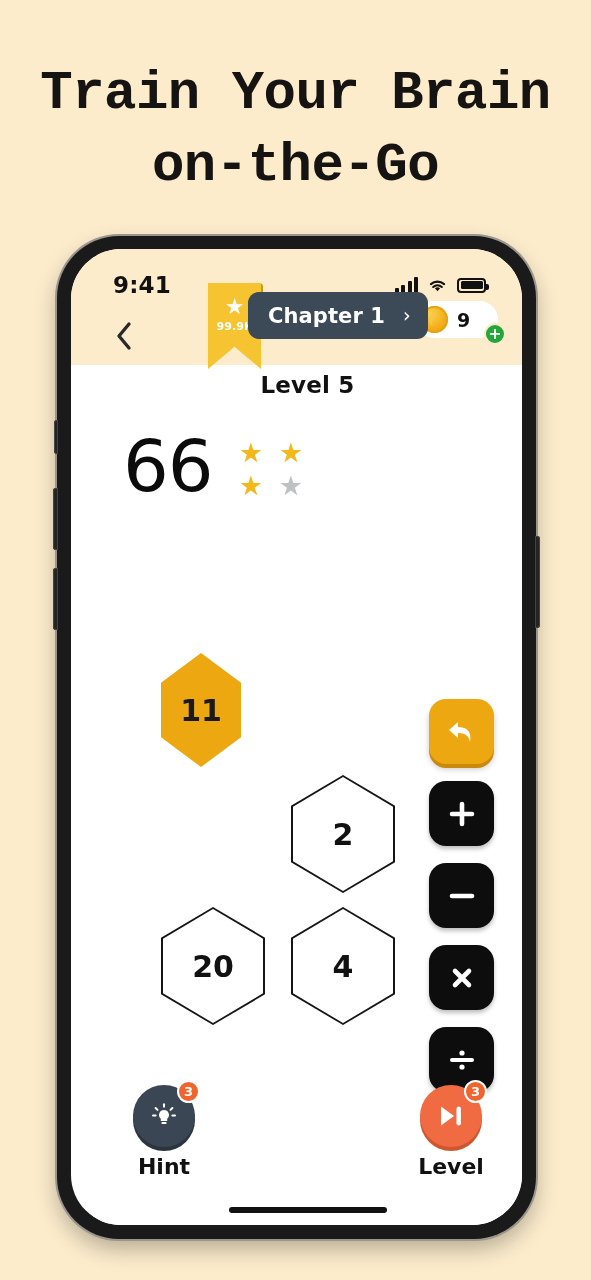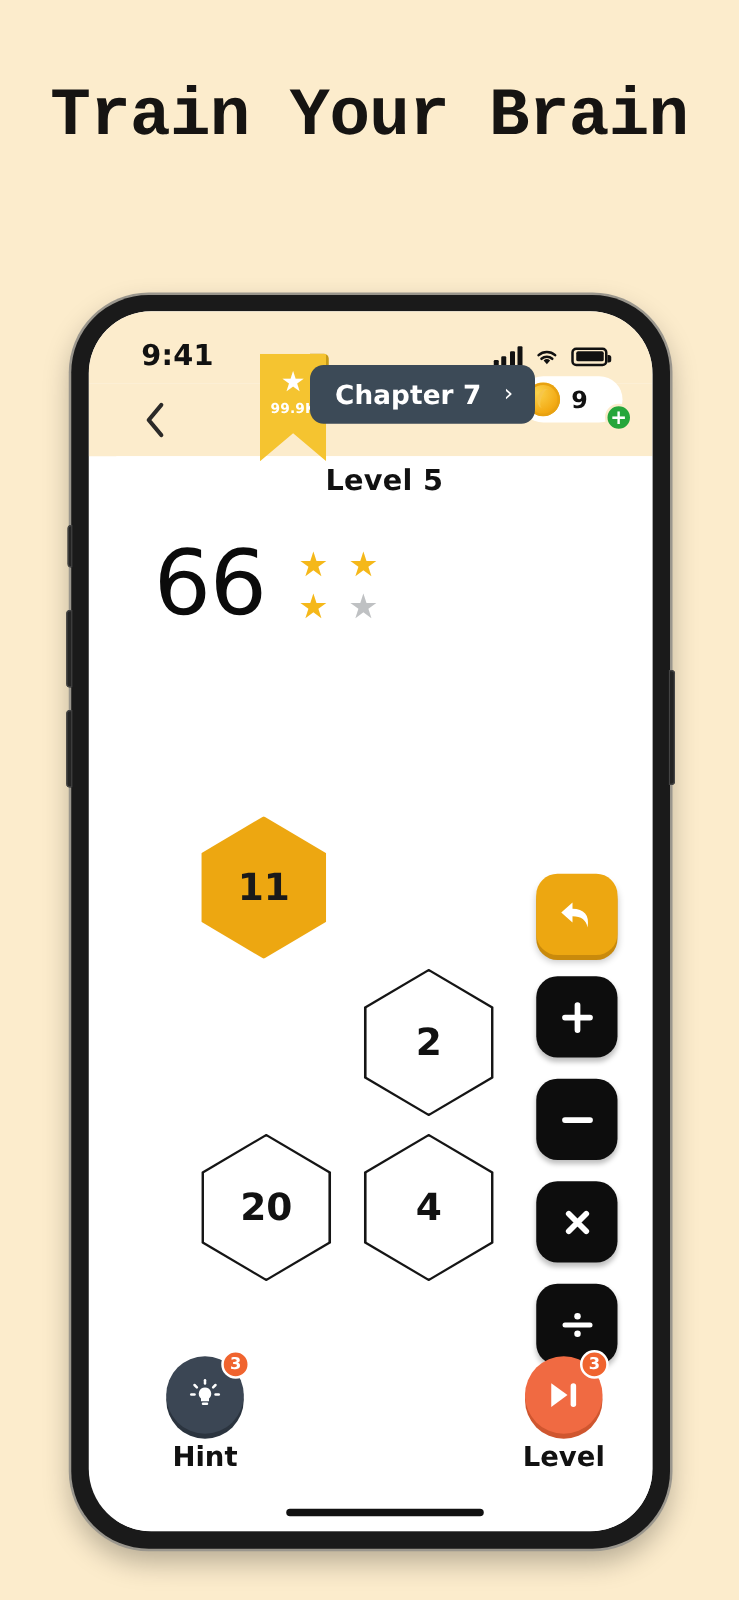--- a/index.html
+++ b/index.html
@@ -158,21 +158,21 @@
     letter-spacing: -1px;
   }
   .stars { display:grid; grid-template-columns: repeat(2, 32px); gap: 6px 8px; margin-top: 6px; }
   .stars span { font-size: 27px; line-height: 1; }
   .star-on  { color: #f5b81a; }
   .star-off { color: #bfc1c3; }
 
   
   .hex {
     position: absolute;
-    width: 100px; height: 114px;
+    width: 80px; height: 114px;
     display:flex; align-items:center; justify-content:center;
     clip-path: polygon(50% 0%, 100% 26%, 100% 74%, 50% 100%, 0% 74%, 0% 26%);
     font-size: 30px; font-weight: 700;
     cursor: pointer;
     filter: drop-shadow(1px 3px 3px rgba(0,0,0,.22));
   }
   .hex-active { background:#eda711; color:#1a1a1a; }
   .hex-wrap { position:absolute; }
   .hex-outline {
     position:absolute; width:104px; height:118px; background:#151515;
@@ -231,20 +231,21 @@
     width: 158px; height: 6px; border-radius: 4px; background:#111;
   }
 </style>
 </head>
 <body>
 
 <div id="page">
 
   <div class="promo">
     <span>Train Your Brain</span>
+    <span class="l2">on-the-Go</span>
   </div>
 
   <div class="phone">
     <div class="side-btn sb-silent"></div>
     <div class="side-btn sb-volup"></div>
     <div class="side-btn sb-voldn"></div>
     <div class="side-btn sb-power"></div>
 
     <div class="phone-inner">
 
@@ -277,21 +278,21 @@
         </div>
 
         <div class="ribbon-fold"></div>
 
         <div class="ribbon">
           <span class="star">★</span>
           <span class="cnt">99.9K</span>
         </div>
 
         <div class="chapter-pill">
-          <span class="lbl">Chapter 7</span>
+          <span class="lbl">Chapter 1</span>
           <span class="chev">›</span>
         </div>
 
         <div class="coin-pill">
           <span class="coin"></span>
           <span class="val">9</span>
         </div>
         <div class="coin-plus">+</div>
       </div>
 

